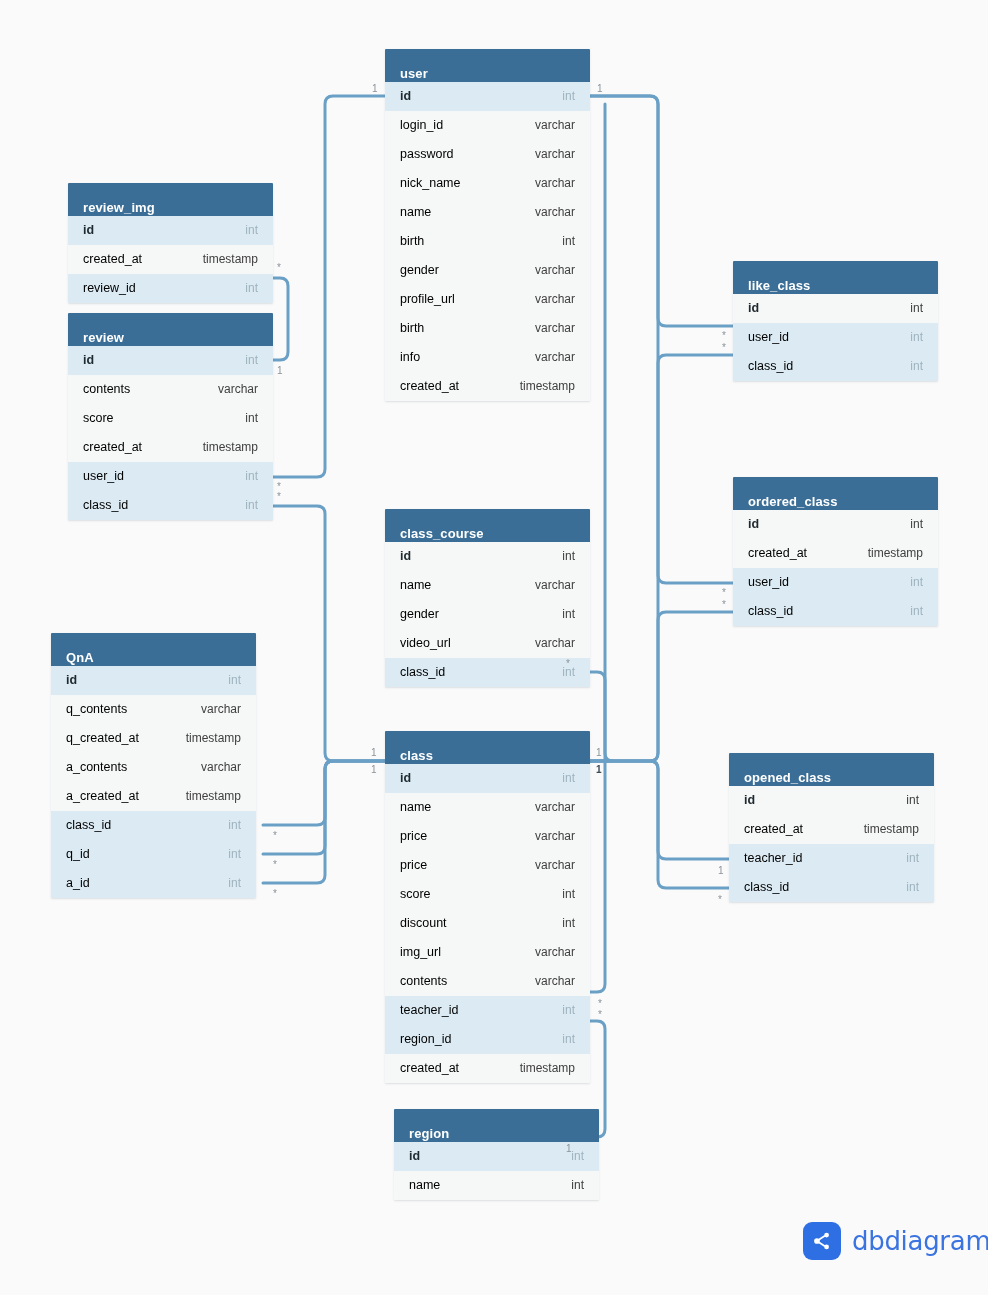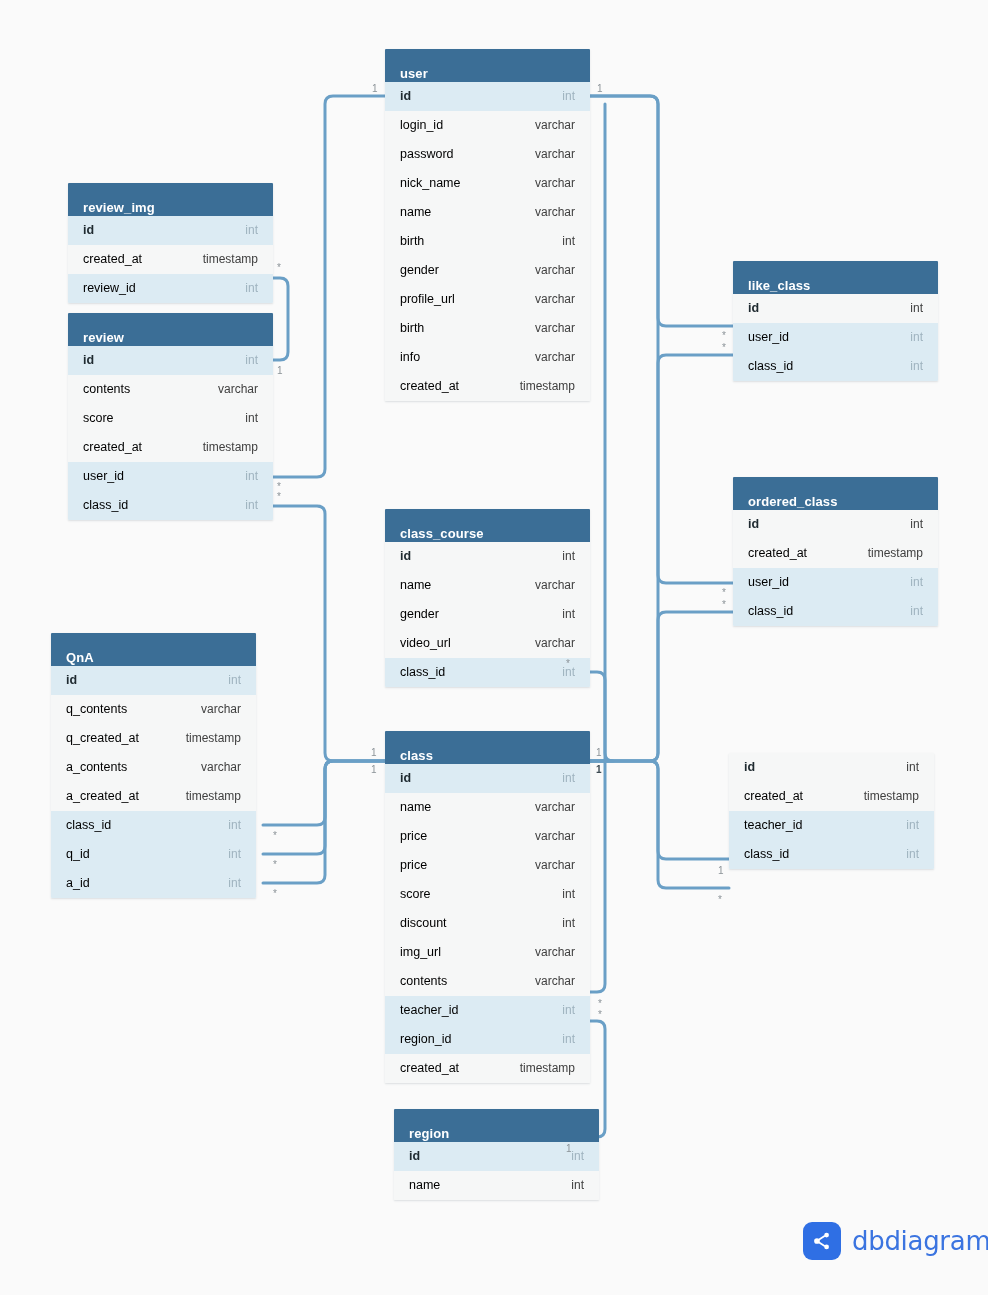--- a/index.html
+++ b/index.html
@@ -381,20 +381,21 @@
         <div class="field-row hl">
           <span class="field-name">user_id</span>
           <span class="field-type">int</span>
         </div>
         <div class="field-row hl">
           <span class="field-name">class_id</span>
           <span class="field-type">int</span>
         </div>
       </div>
       <div class="table-box" style="left: 729px; top: 753px;">
+        <div class="table-header">opened_class</div>
         <div class="field-row pk">
           <span class="field-name">id</span>
           <span class="field-type">int</span>
         </div>
         <div class="field-row">
           <span class="field-name">created_at</span>
           <span class="field-type">timestamp</span>
         </div>
         <div class="field-row hl">
           <span class="field-name">teacher_id</span>

